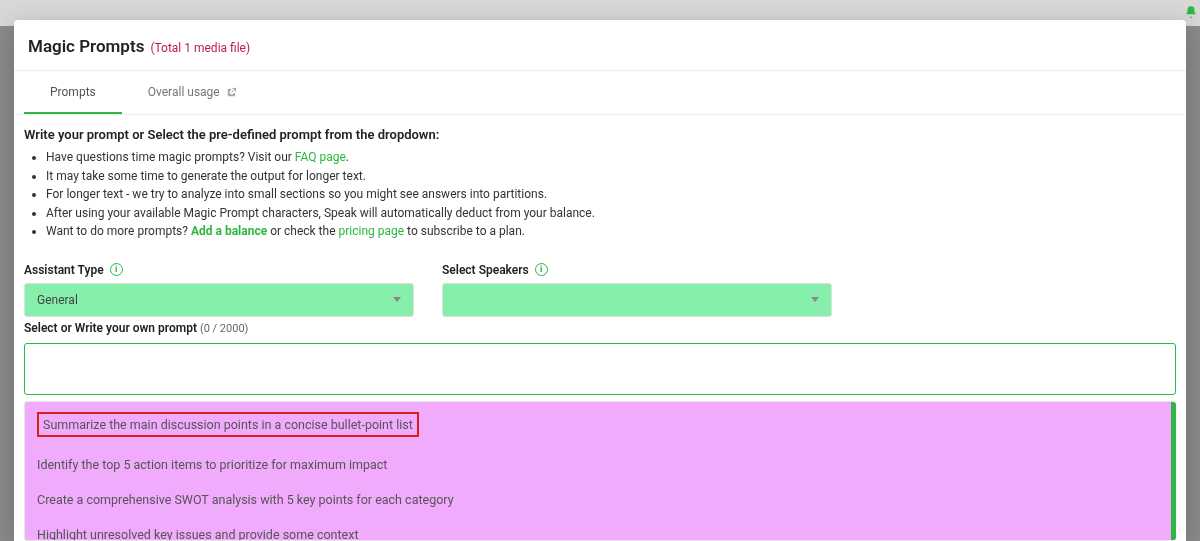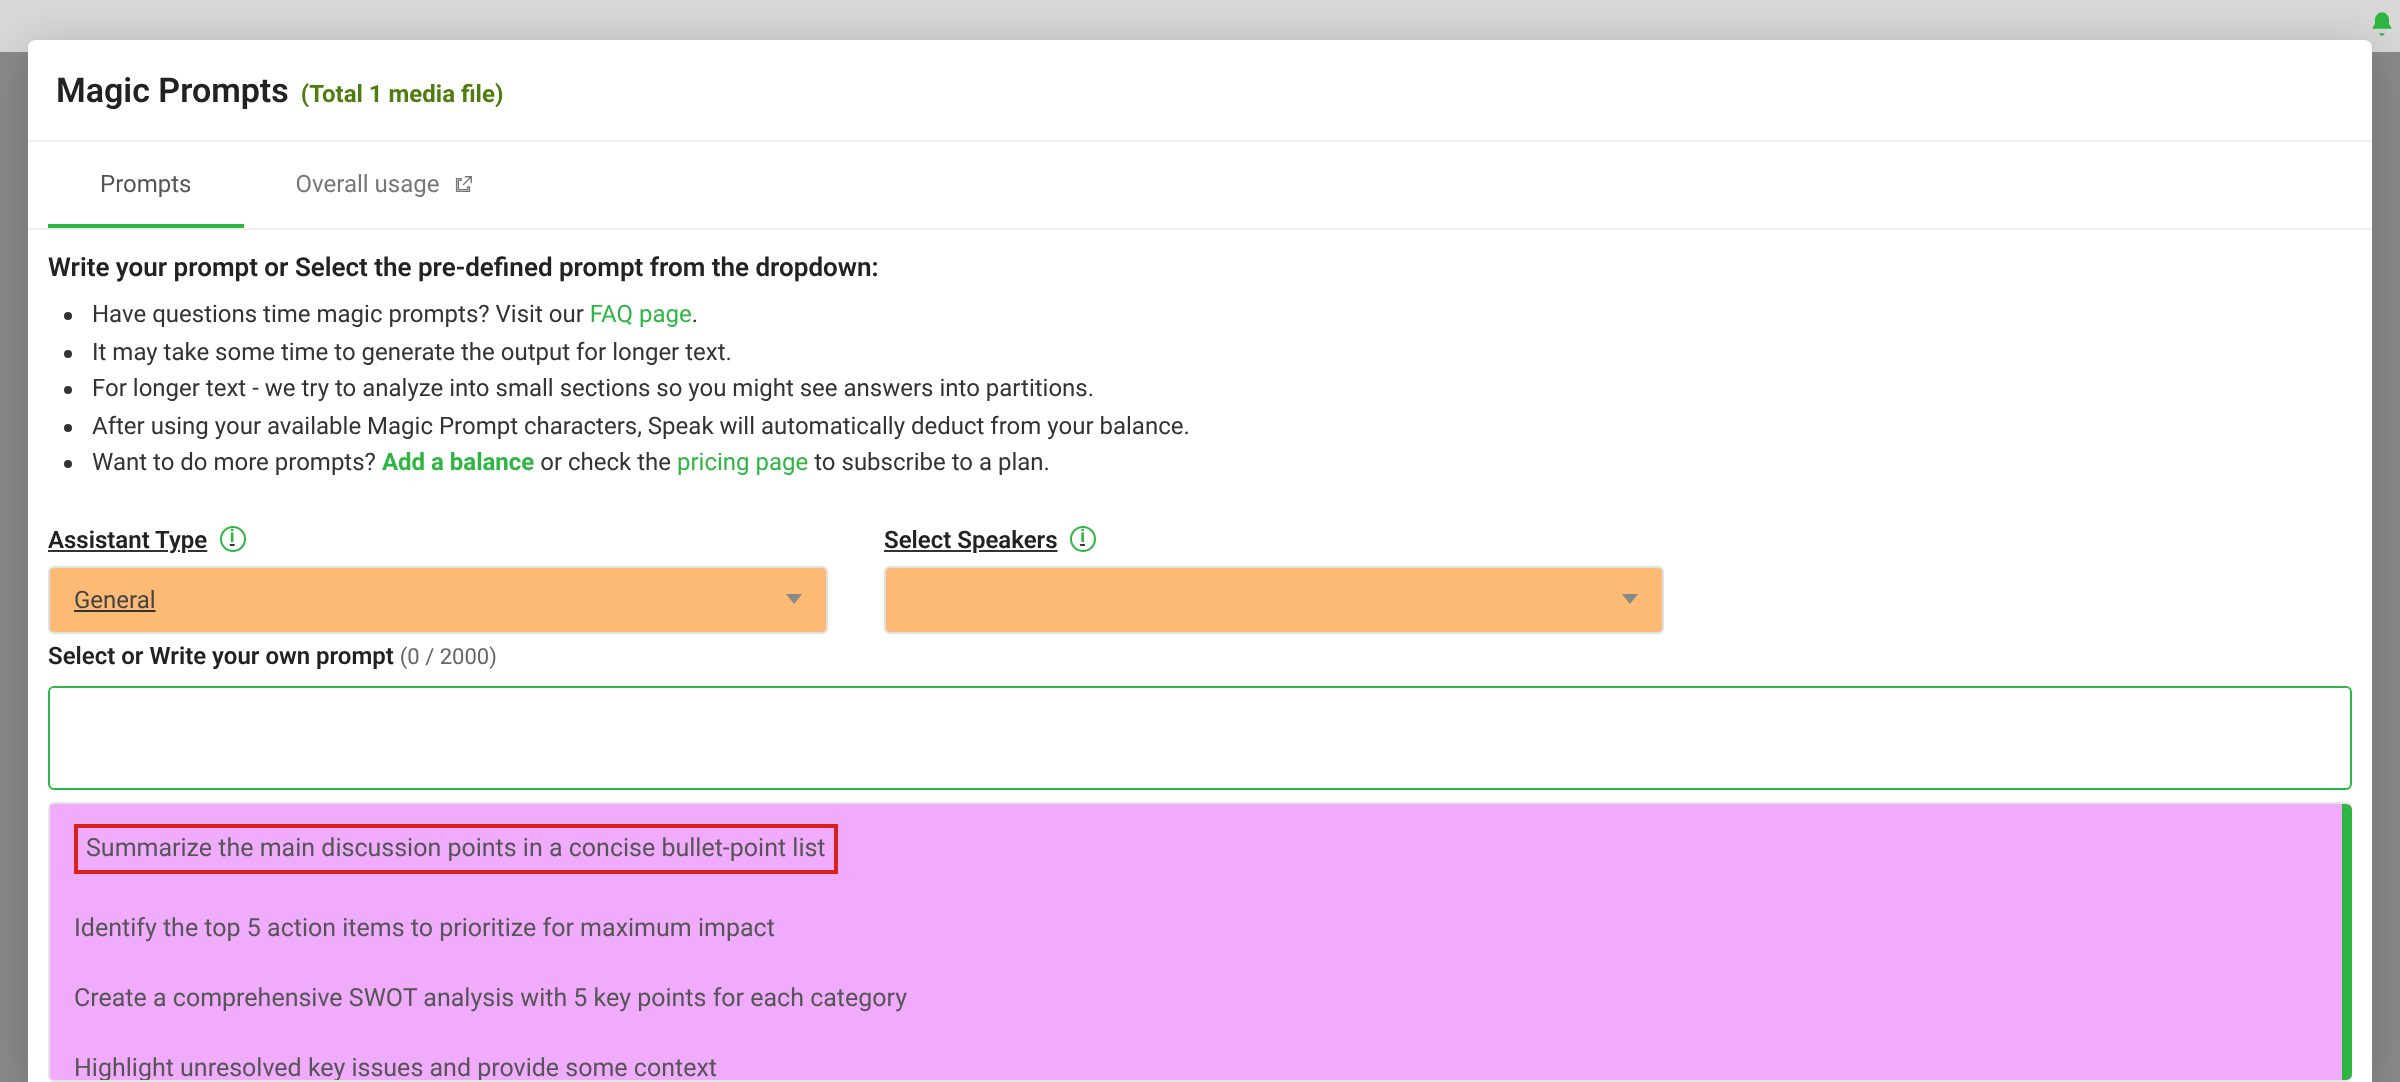--- a/index.html
+++ b/index.html
@@ -15,21 +15,21 @@
     box-shadow: 0 4px 24px rgba(0,0,0,.2);
     overflow: hidden;
     display: flex; flex-direction: column;
   }
   .modal-header {
     padding: 16px 14px 14px 14px;
     border-bottom: 1px solid #eee;
   }
   .title-row { display: flex; align-items: baseline; gap: 6px; }
   .title { font-size: 17px; font-weight: 600; color: #222; }
-  .subtitle { font-size: 12px; color: #4d7c0f; font-weight: bold; }
+  .subtitle { font-size: 12px; color: #be185d; }
   .tabs {
     display: flex; gap: 0;
     border-bottom: 1px solid #eee;
     padding: 0 10px;
   }
   .tab {
     padding: 14px 26px 13px 26px;
     font-size: 12px;
     color: #777;
     cursor: pointer;
@@ -38,27 +38,27 @@
   }
   .tab.active { color: #555; border-bottom-color: #2db742; }
   .ext-icon { width: 11px; height: 11px; stroke: #777; stroke-width: 1.5; fill: none; }
   .body { padding: 12px 10px 0 10px; font-size: 12px; color: #333; }
   .instr-title { font-weight: 600; margin-bottom: 6px; font-size: 13px; color: #222;}
   ul.instructions { list-style: disc; padding-left: 22px; }
   ul.instructions li { line-height: 1.55; color: #333; font-size: 12px;}
   .lnk { color: #2db742; text-decoration: none; cursor: pointer; }
   .bold-lnk { font-weight: 700; text-align: center; }
   .form-row { display: flex; gap: 28px; margin-top: 22px; }
-  .form-col { display: flex; flex-direction: column; gap: 6px; width: 390px; text-decoration: underline; }
+  .form-col { display: flex; flex-direction: column; gap: 6px; width: 390px; }
   .lbl-row { display: flex; align-items: center; gap: 6px; font-size: 12px; font-weight: 600; color: #222; }
   .info-icon { width: 13px; height: 13px; border: 1.5px solid #2db742; border-radius: 50%; display: inline-flex; align-items: center; justify-content: center; color: #2db742; font-size: 9px; font-weight: 700; line-height: 1;}
   .select {
     border: 1px solid #e0e0e0; border-radius: 3px;
     height: 34px; display: flex; align-items: center; justify-content: space-between;
-    padding: 0 12px; font-size: 12px; color: #444; cursor: pointer; background: #fdba74;
+    padding: 0 12px; font-size: 12px; color: #444; cursor: pointer; background: #86efac;
   }
   .caret { width: 0; height: 0; border-left: 4px solid transparent; border-right: 4px solid transparent; border-top: 5px solid #888; }
   .prompt-label { margin-top: 4px; font-size: 12px; font-weight: 600; color: #222; }
   .prompt-counter { font-weight: 400; color: #666; font-size: 11px; }
   .prompt-box {
     margin: 8px 10px 0 10px;
     border: 1px solid #2db742;
     border-radius: 3px;
     background:#fff;
   }

